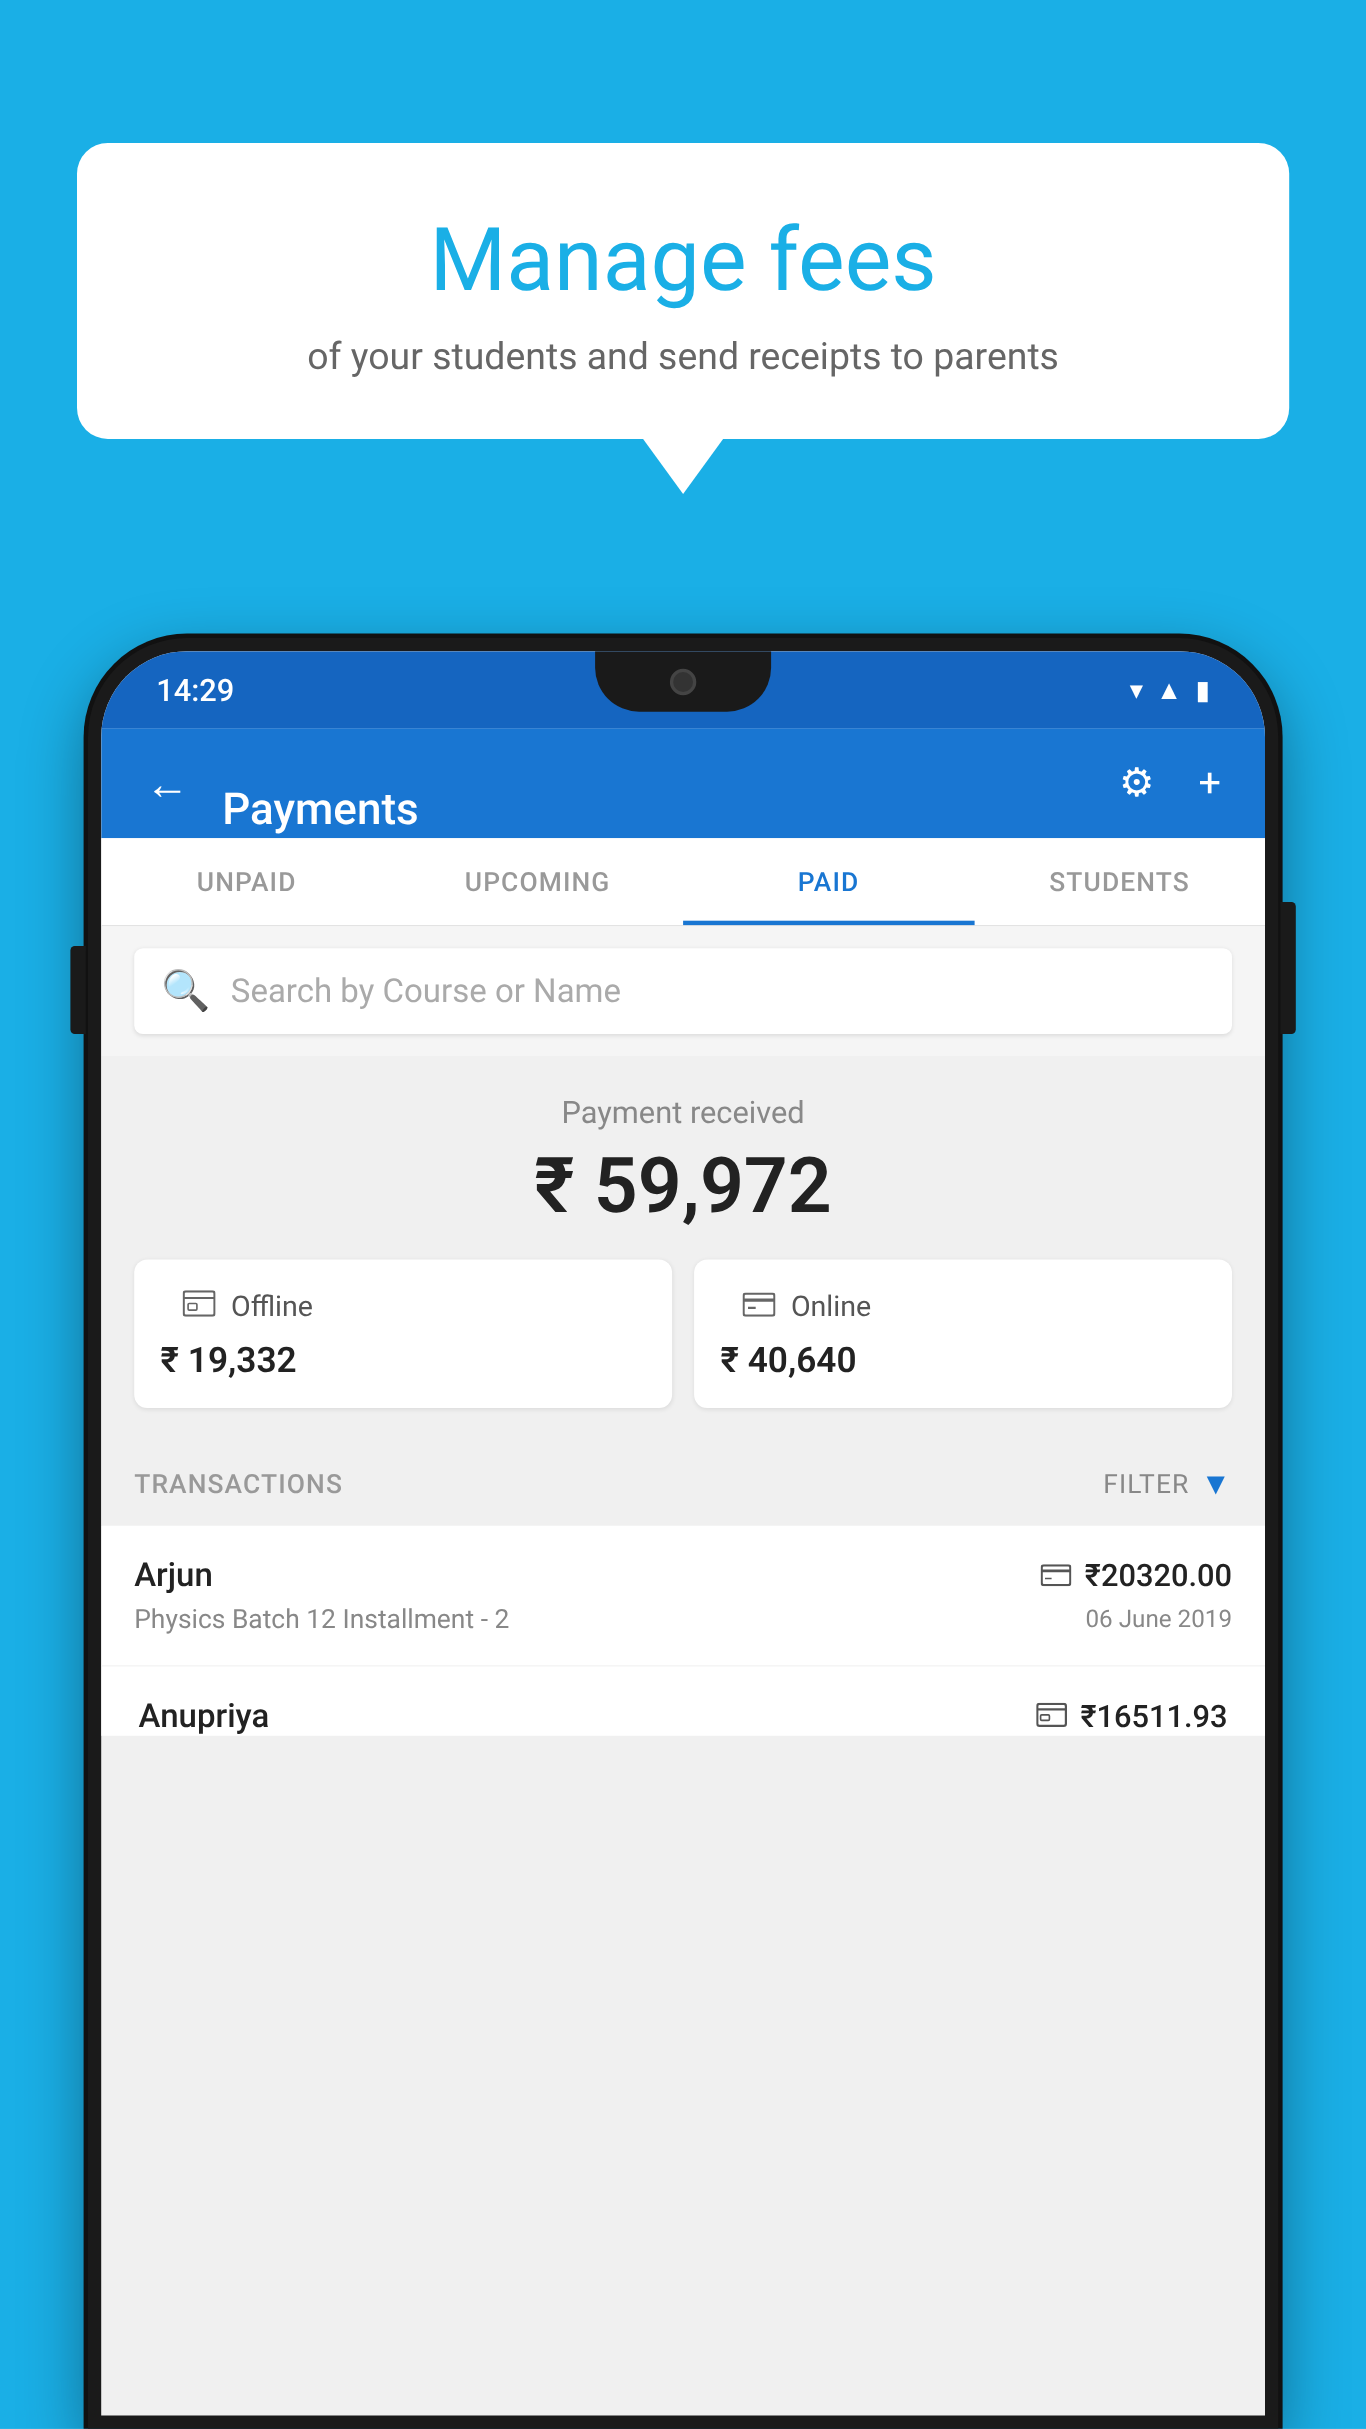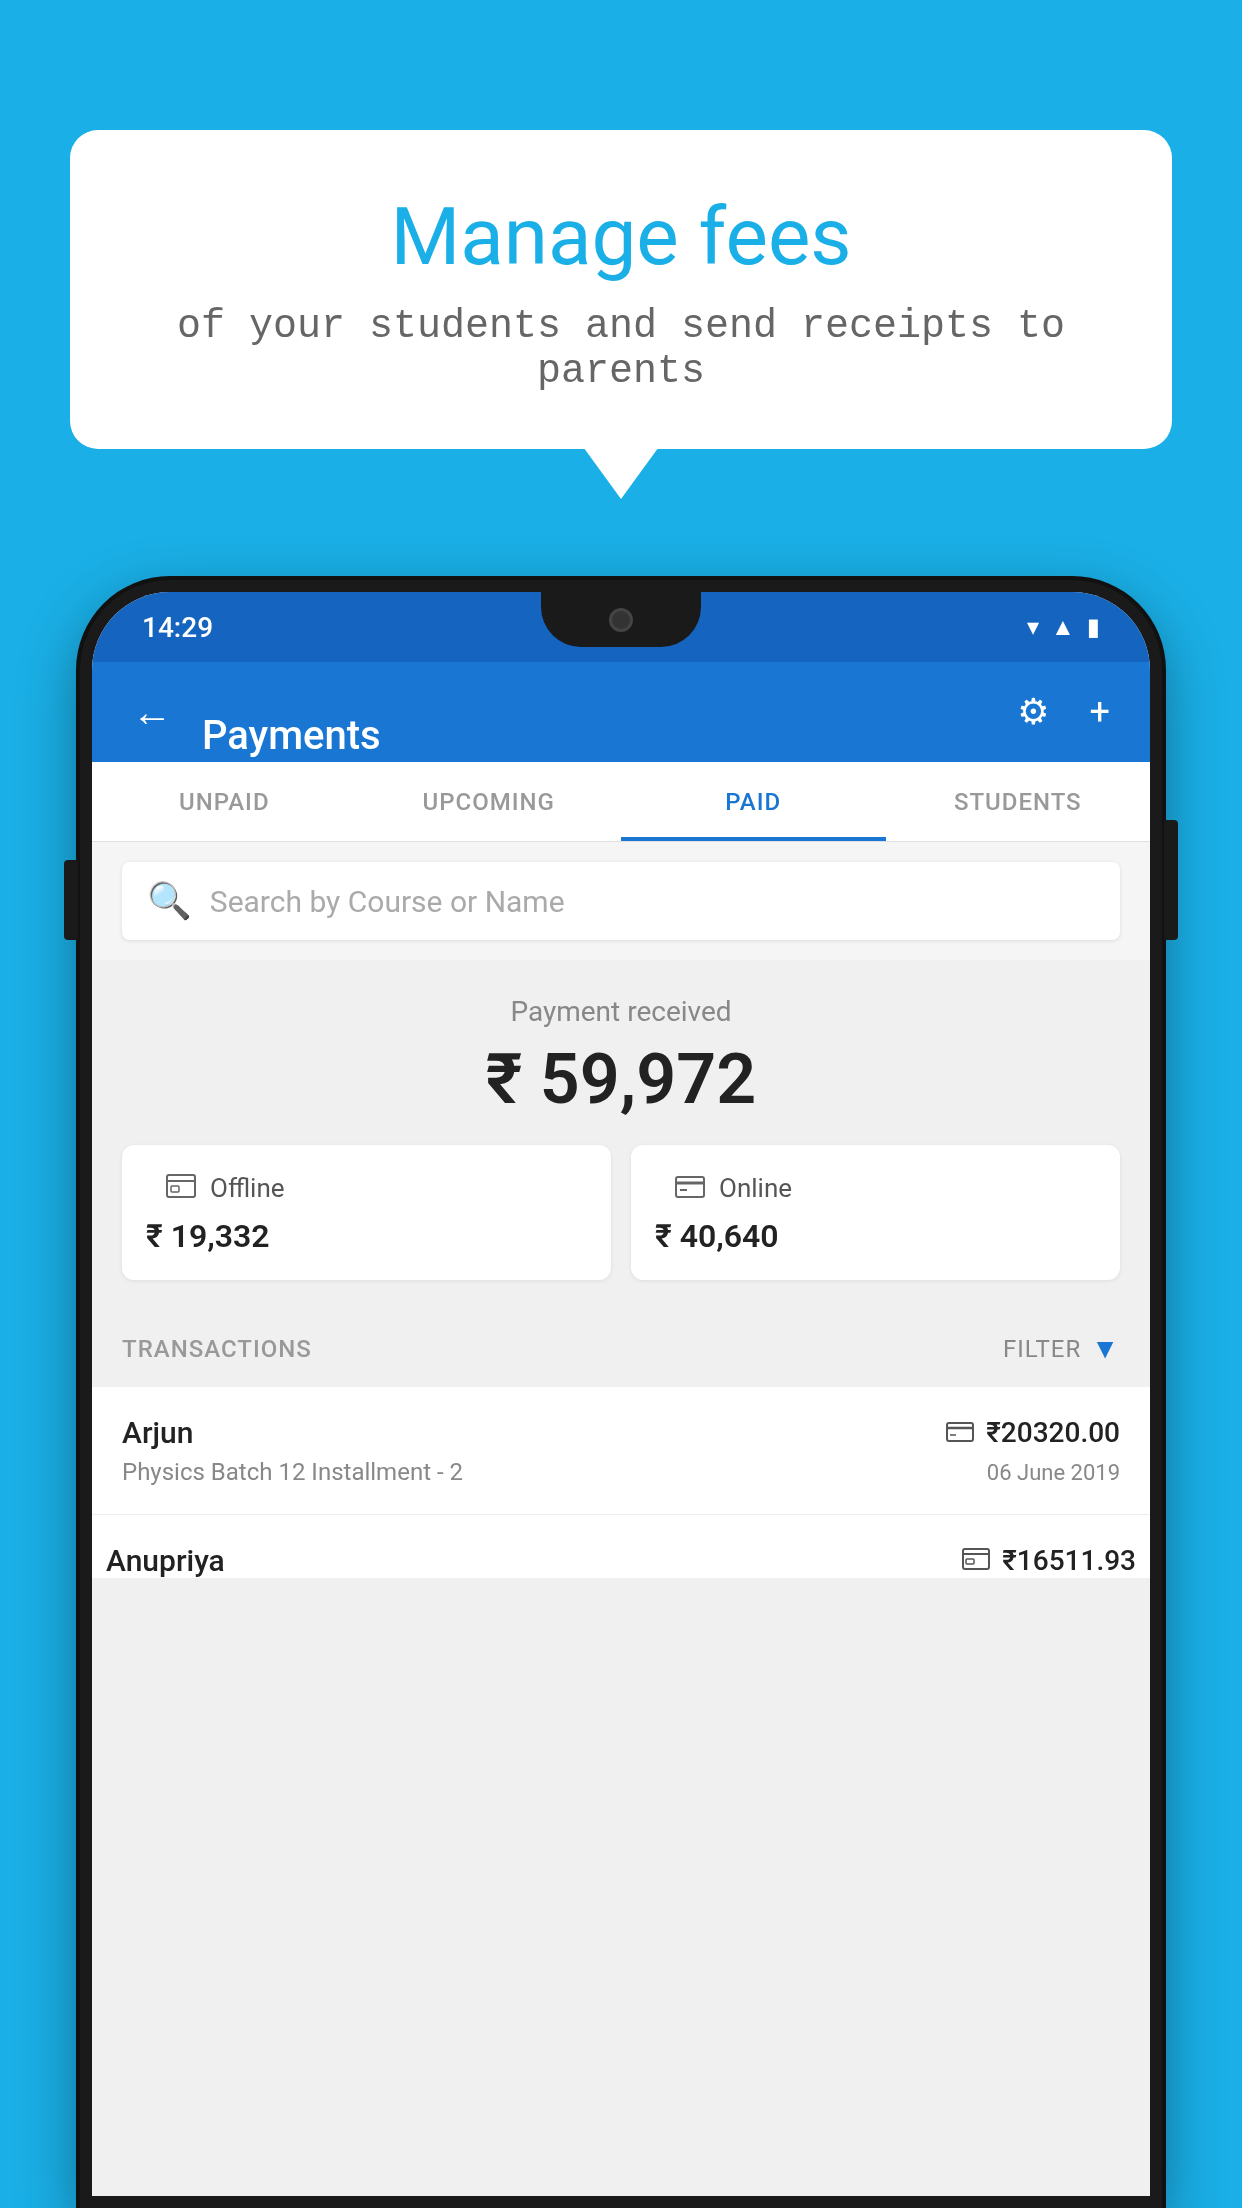--- a/index.html
+++ b/index.html
@@ -39,24 +39,23 @@
       border-right: 40px solid transparent;
       border-top: 55px solid white;
     }
     .bubble-title {
       font-size: 80px;
       font-weight: 400;
       color: #1AAFE6;
       margin-bottom: 20px;
     }
     .bubble-subtitle {
-      font-size: 40px;
+      font-size: 34px;
       color: #666;
       font-weight: 400;
-      font-family: Liberation Mono, monospace;
     }
 
     
     .phone-frame {
       position: absolute;
       top: 580px;
       left: 80px;
       right: 80px;
       bottom: 0;
       background: #1a1a1a;
@@ -357,21 +356,21 @@
       color: #888;
     }
     .transaction-date {
       font-size: 22px;
       color: #888;
     }
 
     
     .transaction-row-partial {
       background: white;
-      padding: 28px 14px 0;
+      padding: 28px 34px 0;
     }
     .transaction-row-partial-top {
       display: flex;
       justify-content: space-between;
       align-items: center;
     }
   </style>
 </head>
 <body>
 

